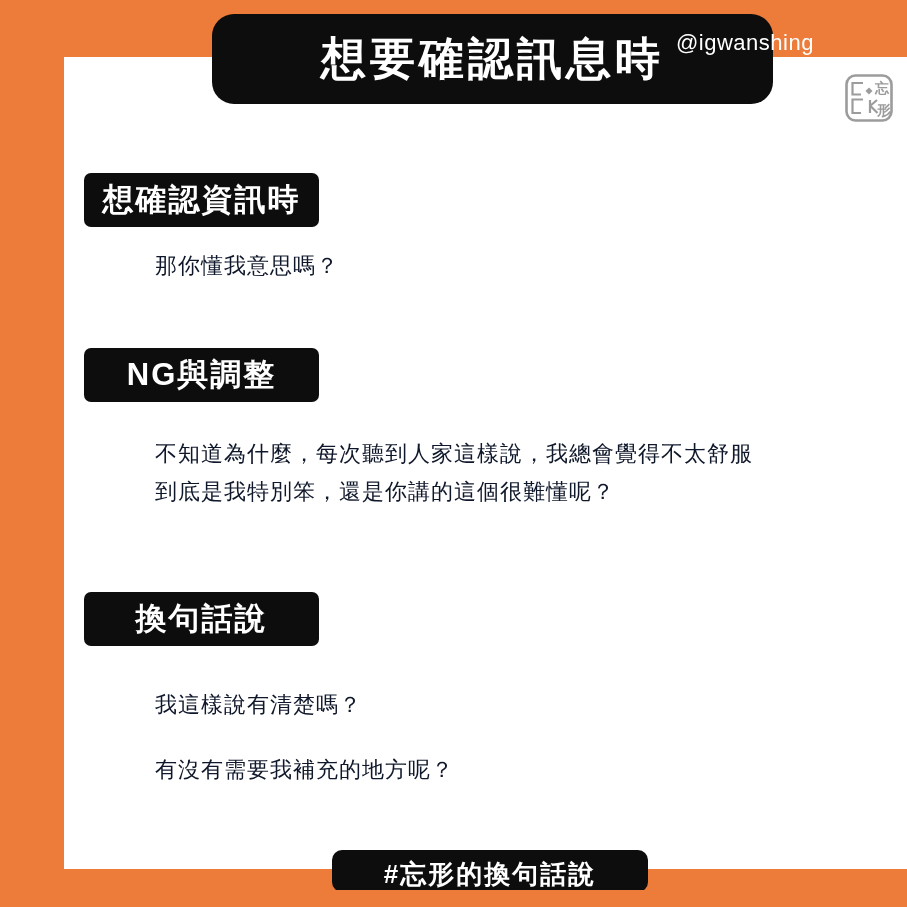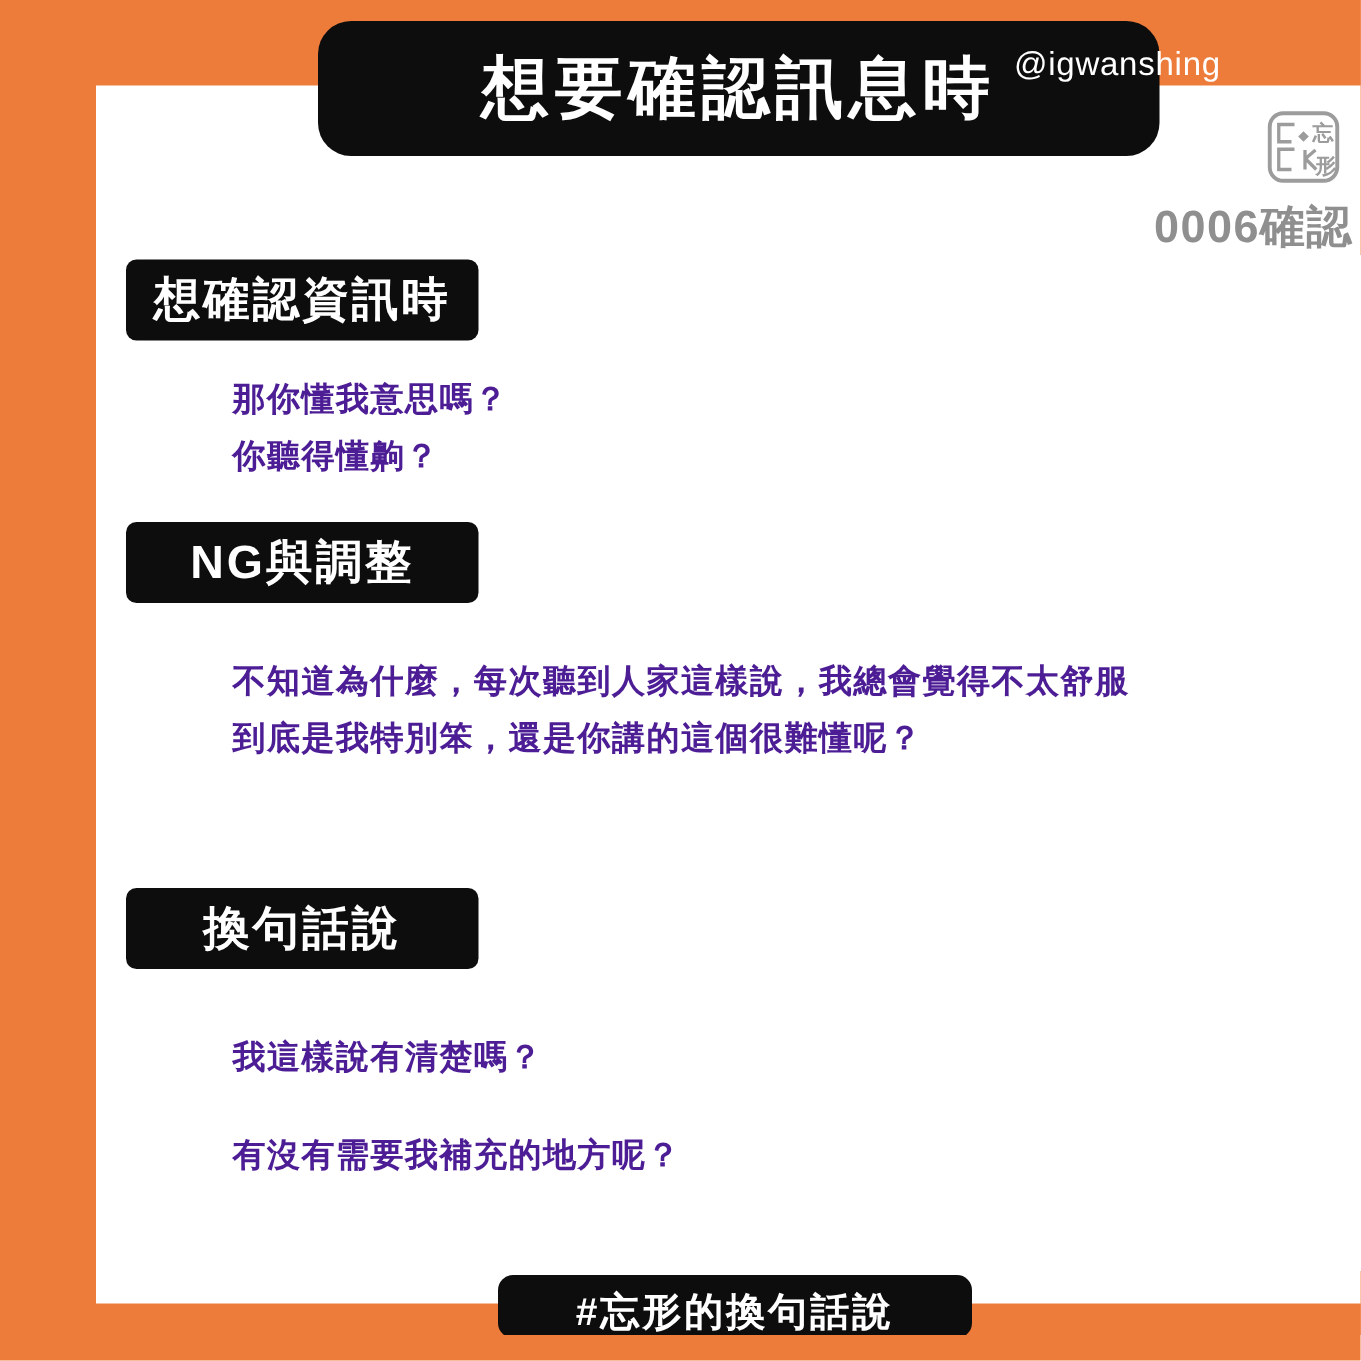--- a/index.html
+++ b/index.html
@@ -35,21 +35,21 @@
   }
   .pill{
     position:absolute;left:48px;width:235px;height:54px;
     background:#0D0D0D;border-radius:7px;
     display:flex;align-items:center;justify-content:center;
     color:#FFFFFF;font-size:31px;font-weight:700;letter-spacing:2px;
     white-space:nowrap;
   }
   .body-line{
     position:absolute;left:119px;height:26px;line-height:26px;
-    color:#4c1d95;font-size:22px;font-weight:700;letter-spacing:1px;
+    color:#0f172a;font-size:22px;font-weight:400;letter-spacing:1px;
     white-space:nowrap;
   }
   .footer-banner{
     position:absolute;left:296px;top:850px;width:316px;height:42px;
     background:#0D0D0D;border-radius:10px;
     display:flex;align-items:flex-end;justify-content:center;
     color:#FFFFFF;font-size:26px;font-weight:700;letter-spacing:2px;
     white-space:nowrap;
   }
 </style>
@@ -69,27 +69,25 @@
   <svg class="seal" viewBox="0 0 50 50" xmlns="http://www.w3.org/2000/svg">
     <rect x="2.5" y="2.5" width="45" height="45" rx="9" fill="none" stroke="#9C9C9C" stroke-width="2.6"></rect>
     <path d="M19 10 H8.5 V21.5 H17" fill="none" stroke="#9C9C9C" stroke-width="2.2"></path>
     <path d="M19 26.5 H8.5 V40 H17" fill="none" stroke="#9C9C9C" stroke-width="2.2"></path>
     <rect x="22.5" y="15.5" width="5" height="5" transform="rotate(45 25 18)" fill="#9C9C9C"></rect>
     <path d="M26 27 V40 M26 33 L33 27 M27 33.5 L33.5 40" fill="none" stroke="#9C9C9C" stroke-width="2.2"></path>
     <text x="38" y="20" font-size="14" fill="#9C9C9C" text-anchor="middle" font-family="Liberation Sans, sans-serif" font-weight="700">忘</text>
     <text x="40" y="42" font-size="14" fill="#9C9C9C" text-anchor="middle" font-family="Liberation Sans, sans-serif" font-weight="700">形</text>
   </svg>
 
-  <div class="issue-number">0006確認</div>
 
   <div class="pill" style="top:173px">
     <span>想確認資訊時</span>
   </div>
   <div class="body-line" style="top:253px">那你懂我意思嗎？</div>
-  <div class="body-line" style="top:291px">你聽得懂齁？</div>
 
   <div class="pill" style="top:348px">
     <span>NG與調整</span>
   </div>
   <div class="body-line" style="top:441px">不知道為什麼，每次聽到人家這樣說，我總會覺得不太舒服</div>
   <div class="body-line" style="top:479px">到底是我特別笨，還是你講的這個很難懂呢？</div>
 
   <div class="pill" style="top:592px">
     <span>換句話說</span>
   </div>

